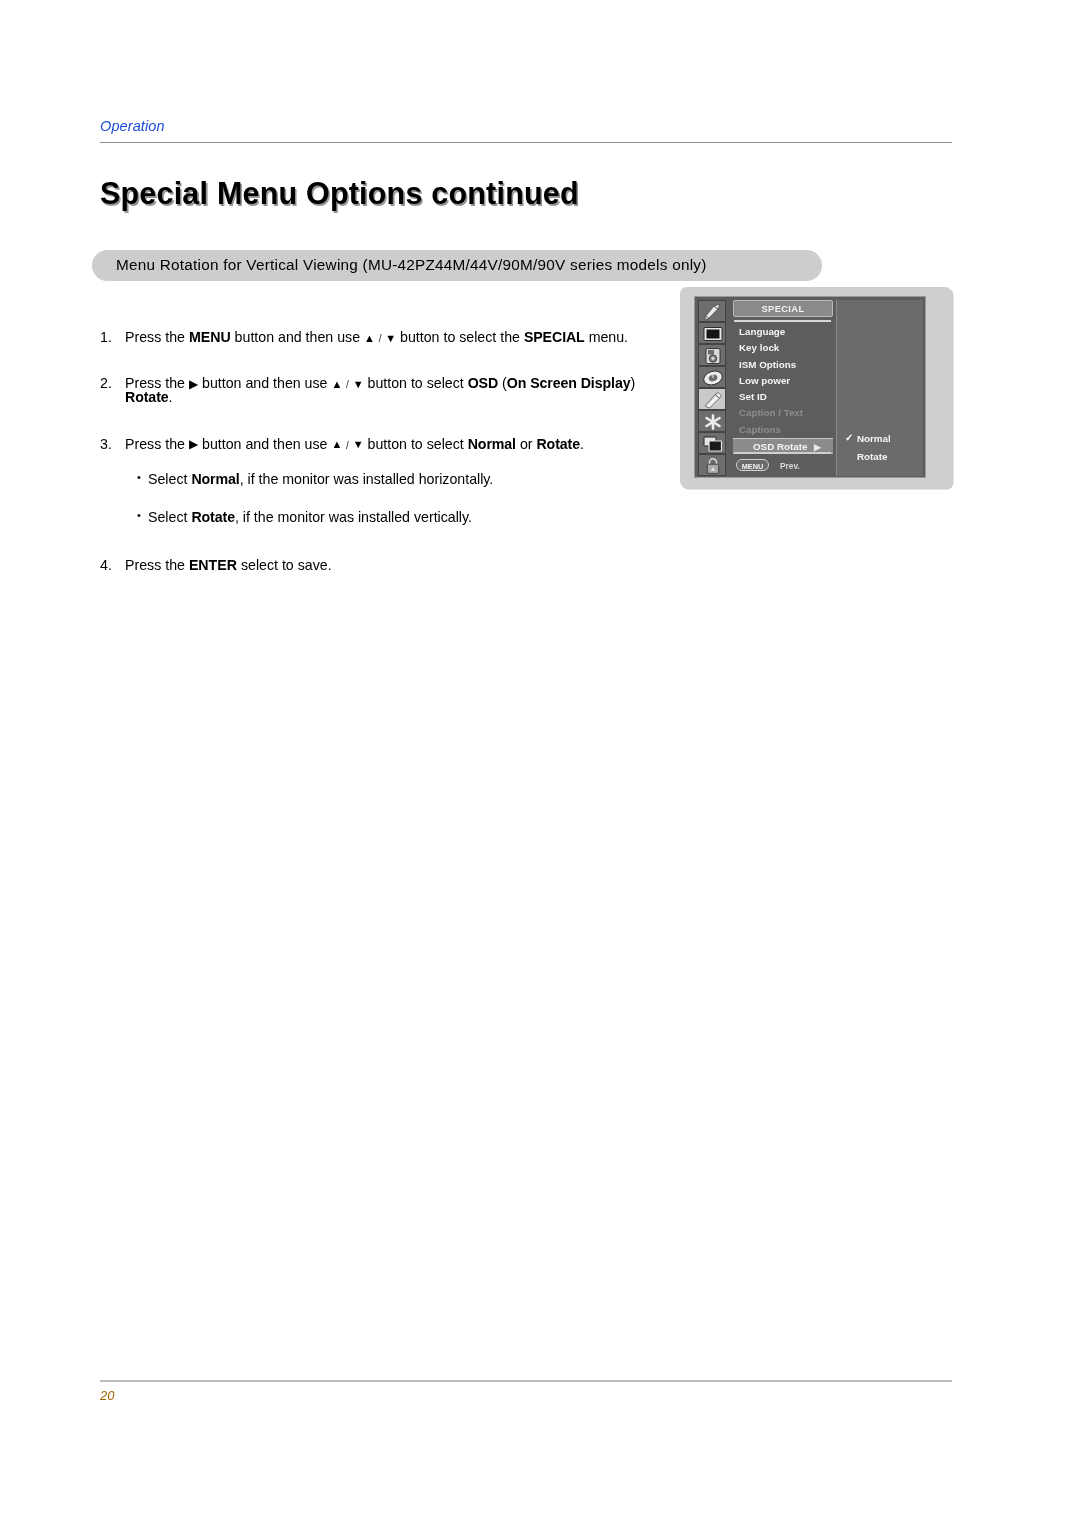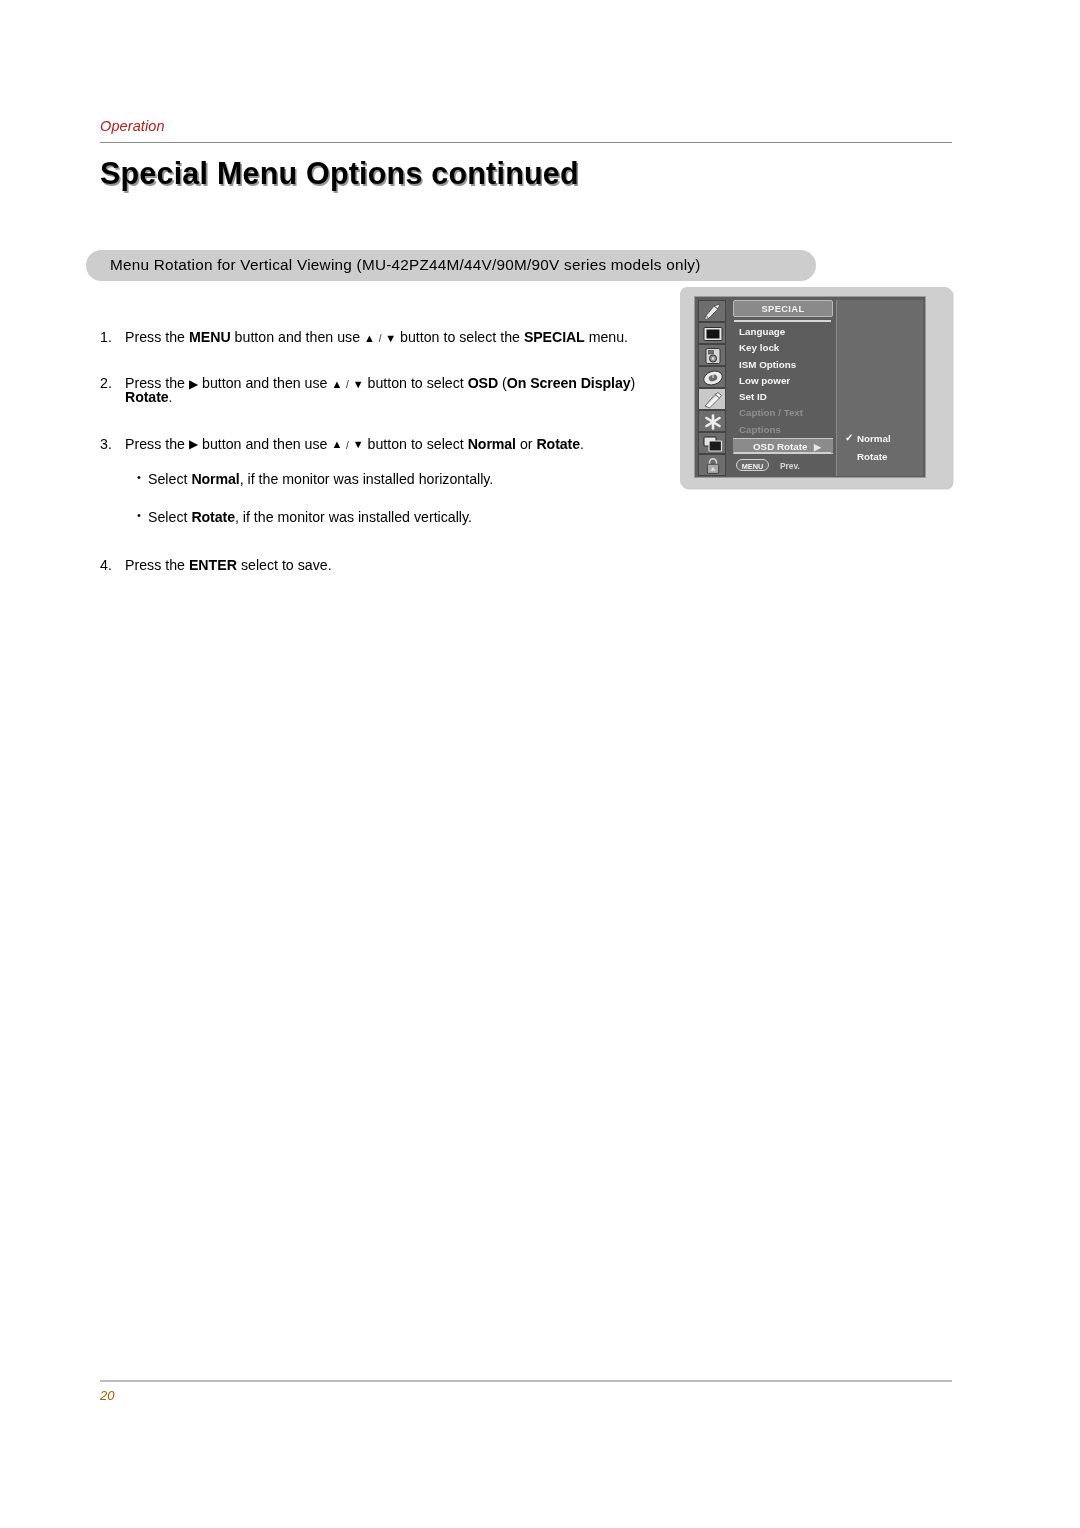--- a/index.html
+++ b/index.html
@@ -25,48 +25,48 @@
   }
 
   
   .runhead {
     position: absolute;
     left: 100px;
     top: 118px;
     font-size: 14.5px;
     font-style: italic;
     letter-spacing: 0.1px;
-    color: #b91c1c;
+    color: #1d4ed8;
   }
   .head-rule {
     position: absolute;
     left: 100px;
     top: 142px;
     width: 852px;
     height: 1px;
     background: #8d8d8d;
   }
 
   
   .page-title {
     position: absolute;
     left: 100px;
-    top: 156px;
+    top: 176px;
     font-size: 30.5px;
     font-weight: bold;
     letter-spacing: 0.2px;
     color: #000;
     text-shadow: 1.6px 1.6px 0.6px rgba(130,130,130,0.85);
     white-space: nowrap;
   }
 
   
   .subtitle-bar {
     position: absolute;
-    left: 86px;
+    left: 92px;
     top: 250px;
     width: 730px;
     height: 31px;
     background: #cdcdcd;
     border-radius: 16px;
     box-sizing: border-box;
   }
   .subtitle-bar span {
     position: absolute;
     left: 24px;

